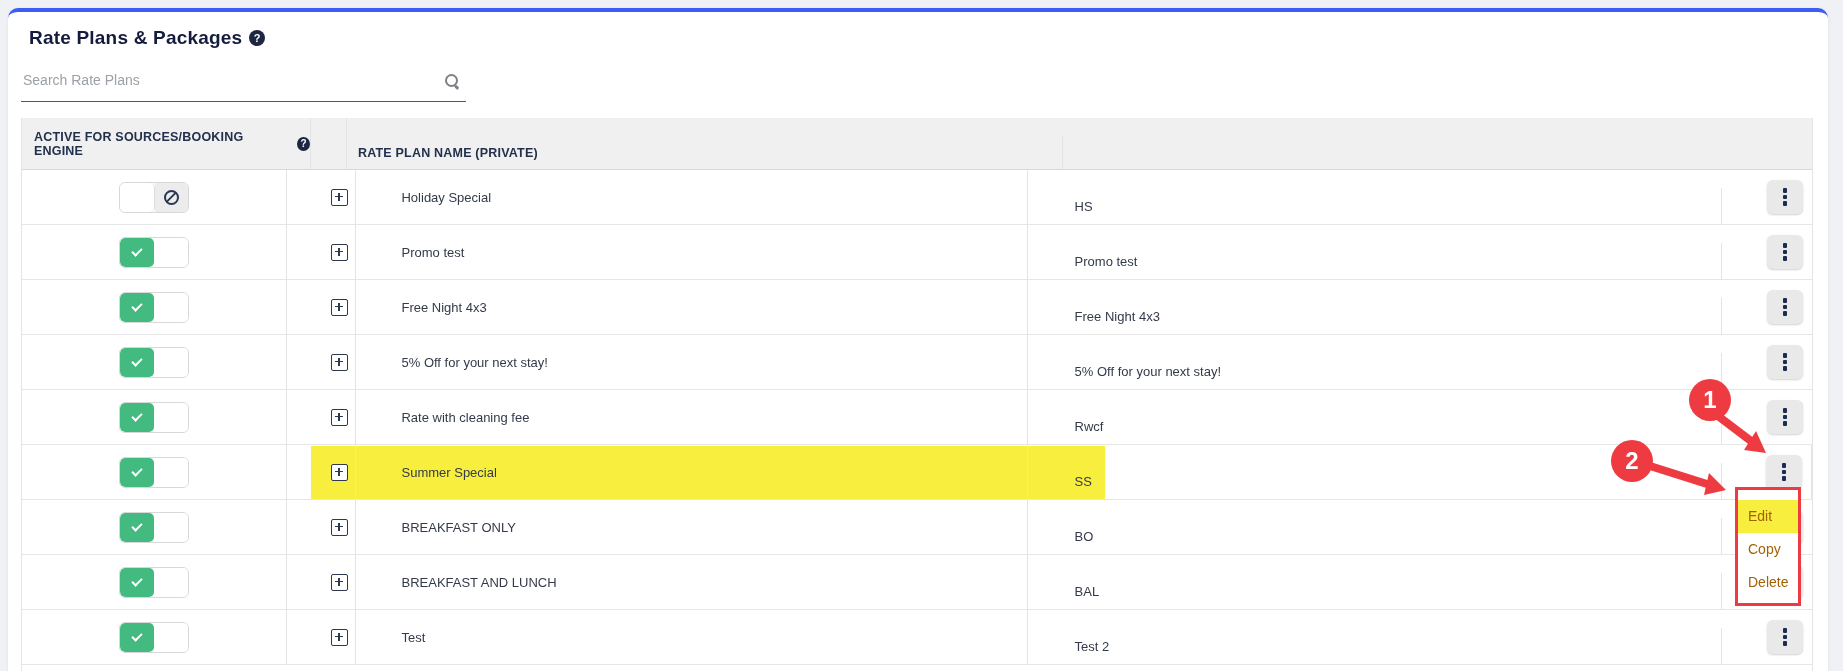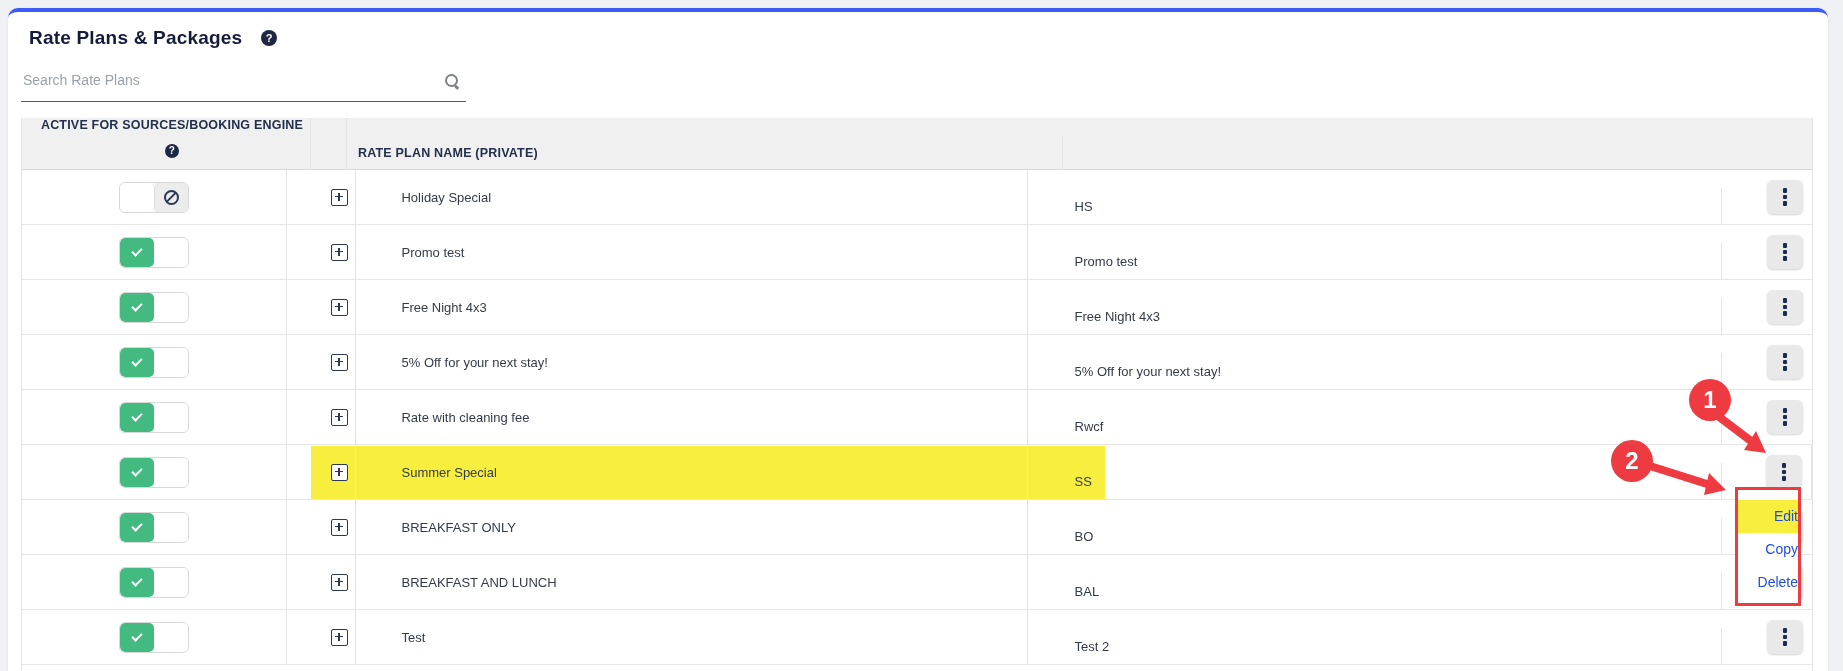--- a/index.html
+++ b/index.html
@@ -3,21 +3,21 @@
 <meta charset="utf-8">
 <style>
   * { margin:0; padding:0; box-sizing:border-box; }
   html,body { width:1843px; height:671px; font-family:"Liberation Sans", sans-serif; }
   #screen { position:relative; width:1843px; height:671px; background:#f0f1f4; overflow:hidden; }
 
   .card { position:absolute; left:8px; top:8px; width:1820px; height:680px; background:#ffffff;
           border-top:4px solid #3d5cf6; border-radius:10px 10px 0 0; box-shadow:0 1px 4px rgba(0,0,0,.06); }
 
   .page-title { position:absolute; left:29px; top:27px; font-size:19px; font-weight:700; color:#141b3d;
-                letter-spacing:.2px; display:flex; align-items:center; gap:19px; z-index:2; }
+                letter-spacing:.2px; display:flex; align-items:center; gap:7px; z-index:2; }
   .help-icon { display:inline-flex; width:16px; height:16px; border-radius:50%; background:#1d2642; color:#fff;
                font-size:11px; font-weight:700; align-items:center; justify-content:center; line-height:1; }
   .help-icon.small { width:14px; height:14px; font-size:10px; }
 
   .search-wrap { position:absolute; left:21px; top:64px; width:445px; height:38px; border-bottom:1px solid #55585c; z-index:2; }
   .search-wrap input { width:100%; height:100%; border:none; outline:none; font-size:14px; color:#a21caf;
                        font-family:"Liberation Sans", sans-serif; padding:0 30px 6px 2px; background:transparent; }
   .search-wrap input::placeholder { color:#9ba1a7; }
   .mag { position:absolute; right:6px; top:9px; width:16px; height:16px; }
   .mag::before { content:""; position:absolute; left:1px; top:1px; width:9px; height:9px; border:2.5px solid #7d8186; border-radius:50%; }
@@ -28,21 +28,21 @@
            border-left:1px solid #e4e4e4; border-right:1px solid #e4e4e4; }
   .thead { display:flex; height:52px; background:#f0f0f0; border-bottom:1px solid #d9d9d9; }
   .thead .cell { display:flex; align-items:center; font-size:12.5px; font-weight:700; color:#22304c; letter-spacing:.2px; }
   .cell { border-right:1px solid #e4e4e4; }
   .cell:last-child { border-right:none; }
   .c1 { width:289px; padding-left:12px; }
   .c2 { width:36px; }
   .c3 { width:691px; padding-left:9px; }
   .c4 { width:716px; padding-left:11px;margin-top:18px; }
   .c5 { width:59px; }
-  .thead .c1 { gap:12px;flex-direction:column; }
+  .thead .c1 { gap:22px; }
 
   .trow { position:relative; display:flex; height:55px; border-bottom:1px solid #e6e6e6; background:#fff;gap:36px; }
   .trow.partial { height:8px; border-bottom:none; }
   .trow .cell { display:flex; align-items:center; font-size:13px; color:#333b49; position:relative; z-index:1; background:transparent; }
   .trow .c1 { justify-content:center; padding-left:0; }
   .trow .c2 { justify-content:center; }
   .trow .c5 { justify-content:center; }
 
   .row-highlight { position:absolute; left:289px; top:1px; width:794px; height:53px; background:#f8ee3e; z-index:0; }
 
@@ -59,21 +59,21 @@
   .expand { position:relative; width:17px; height:17px; background:#fff; border:1.4px solid #2e3950; border-radius:2px; cursor:pointer; }
   .expand::before { content:""; position:absolute; left:3px; top:6.3px; width:8px; height:1.6px; background:#2e3950; }
   .expand::after { content:""; position:absolute; left:6.2px; top:3px; width:1.6px; height:8px; background:#2e3950; }
 
   .kebab { display:flex; flex-direction:column; align-items:center; justify-content:center; gap:2px; width:36px; height:34px;
            background:#e9e9e9; border:none; border-radius:6px; box-shadow:0 1px 2px rgba(0,0,0,.18); cursor:pointer; }
   .kebab i { display:block; width:4px; height:4.5px; background:#1c2b52; border-radius:1px; }
 
   .context-menu { position:absolute; left:1735px; top:487px; width:66px; background:#ffffff; border:3px solid #ee3a41;
                   padding:10px 0 4px 0; z-index:30; }
-  .context-menu .item { height:33px; line-height:33px; padding-left:10px; font-size:14px; color:#1d4ed8; cursor:pointer;text-align:right; }
+  .context-menu .item { height:33px; line-height:33px; padding-left:10px; font-size:14px; color:#a16207; cursor:pointer; }
   .context-menu .item.hl { background:#f8ee3e; }
 
   .annot { position:absolute; left:0; top:0; width:1843px; height:671px; z-index:40; pointer-events:none; }
 </style>
 </head>
 <body>
 
 <div id="screen">
   <div class="card"></div>
 

